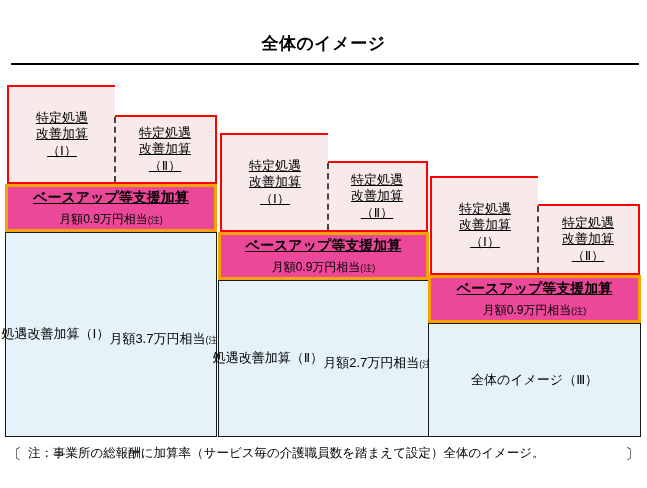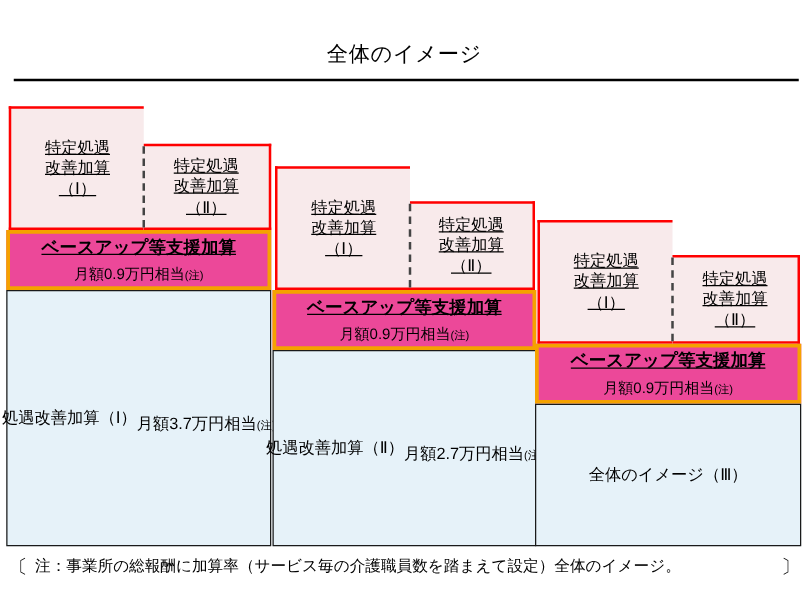--- a/index.html
+++ b/index.html
@@ -17,21 +17,21 @@
   }
 
   
   #page-title {
     position: absolute;
     top: 32px;
     left: 0;
     width: 647px;
     text-align: center;
     font-size: 17px;
-    font-weight: normal;
+    font-weight: bold;
     letter-spacing: 0.5px;
   }
   #title-rule {
     position: absolute;
     top: 63px;
     left: 11px;
     width: 628px;
     height: 0;
     border-top: 2px solid #000000;
   }

